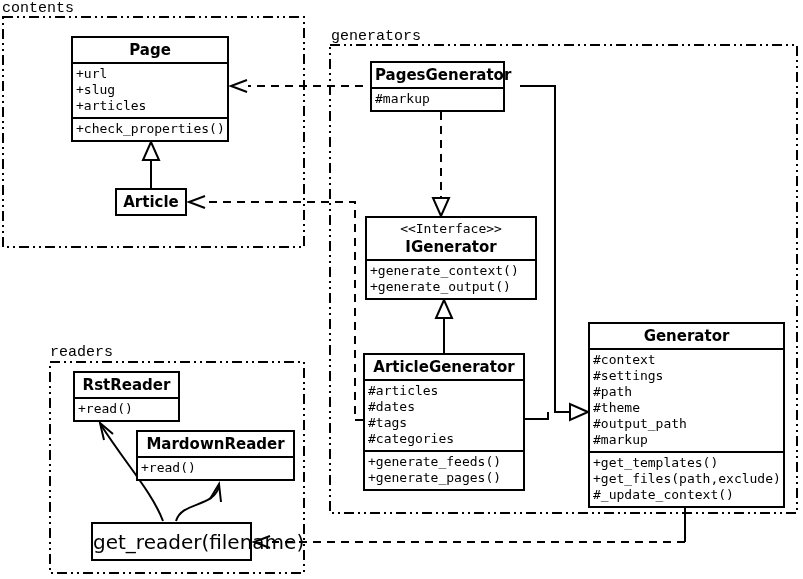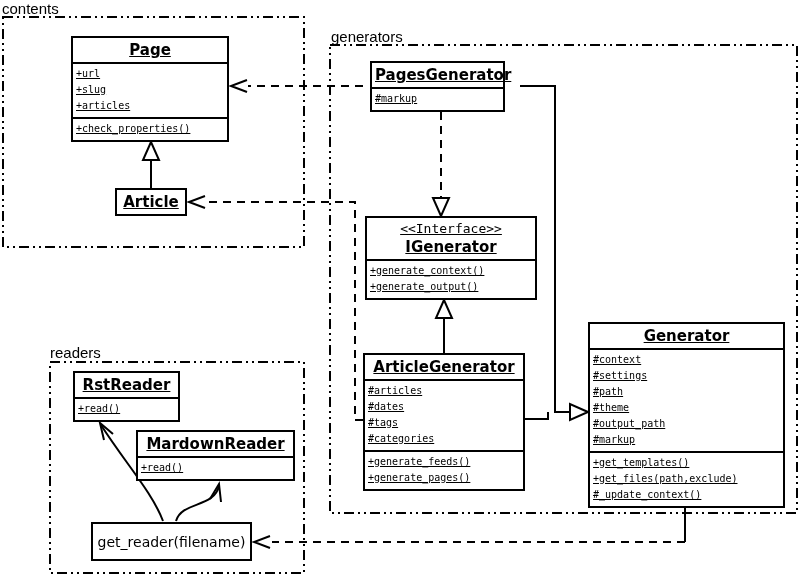--- a/index.html
+++ b/index.html
@@ -3,43 +3,43 @@
 <meta charset="utf-8">
 <style>
   html,body{margin:0;padding:0;background:#fff;}
   .canvas{
     position:relative;width:803px;height:579px;background:#ffffff;
     font-family:"DejaVu Sans",sans-serif;color:#000;overflow:hidden;
   }
   svg.overlay{position:absolute;left:0;top:0;}
   .pkg-label{
     position:absolute;font-size:15px;line-height:16px;color:#000;
-    font-family:Liberation Sans, sans-serif;background:transparent;
+    font-family:Liberation Mono, monospace;background:transparent;
   }
   .uml{
-    position:absolute;background:#fff;border:2px solid #000;box-sizing:border-box;text-decoration:underline;
+    position:absolute;background:#fff;border:2px solid #000;box-sizing:border-box;
   }
   .uml .title{
     font-family:"DejaVu Sans",sans-serif;font-weight:bold;font-size:15px;
     line-height:20px;text-align:center;padding:2px 3px;white-space:nowrap;
   }
   .uml .stereo{
     font-family:"DejaVu Sans Mono","Liberation Mono",monospace;font-size:13px;
     line-height:16px;text-align:center;padding-top:3px;white-space:nowrap;
   }
   .uml .title.iface{padding-top:0;}
   .uml .sec{border-top:2px solid #000;padding:2px 3px 3px 3px;}
   .uml .row{
-    font-family:"DejaVu Sans Mono","Liberation Mono",monospace;font-size:10px;
+    font-family:"DejaVu Sans Mono","Liberation Mono",monospace;font-size:13px;
     line-height:16px;white-space:pre;
   }
   .plainbox{
     position:absolute;background:#fff;border:2px solid #000;box-sizing:border-box;
-    display:flex;align-items:center;justify-content:center;
-    font-size:14px;font-family:"DejaVu Sans",sans-serif;white-space:nowrap;
+    display:flex;align-items:center;
+    font-size:20px;font-family:"DejaVu Sans",sans-serif;white-space:nowrap;
   }
 </style>
 </head>
 <body>
 
 <div class="canvas">
 
   <svg class="overlay" width="803" height="579" viewBox="0 0 803 579">
 
     <g fill="none" stroke="#000" stroke-width="2" stroke-dasharray="10 4 2 4 2 4">

